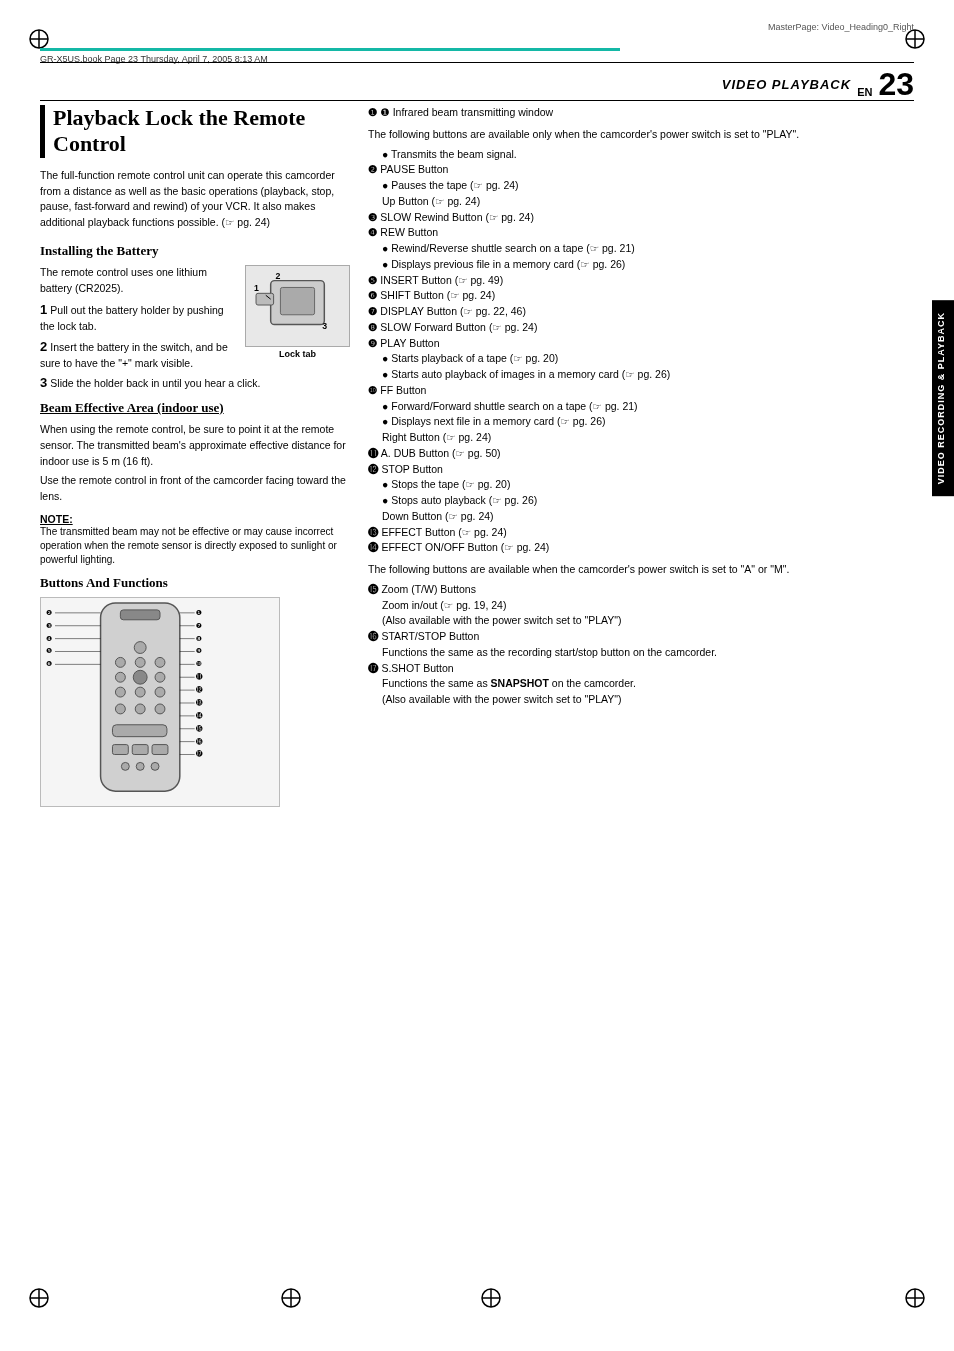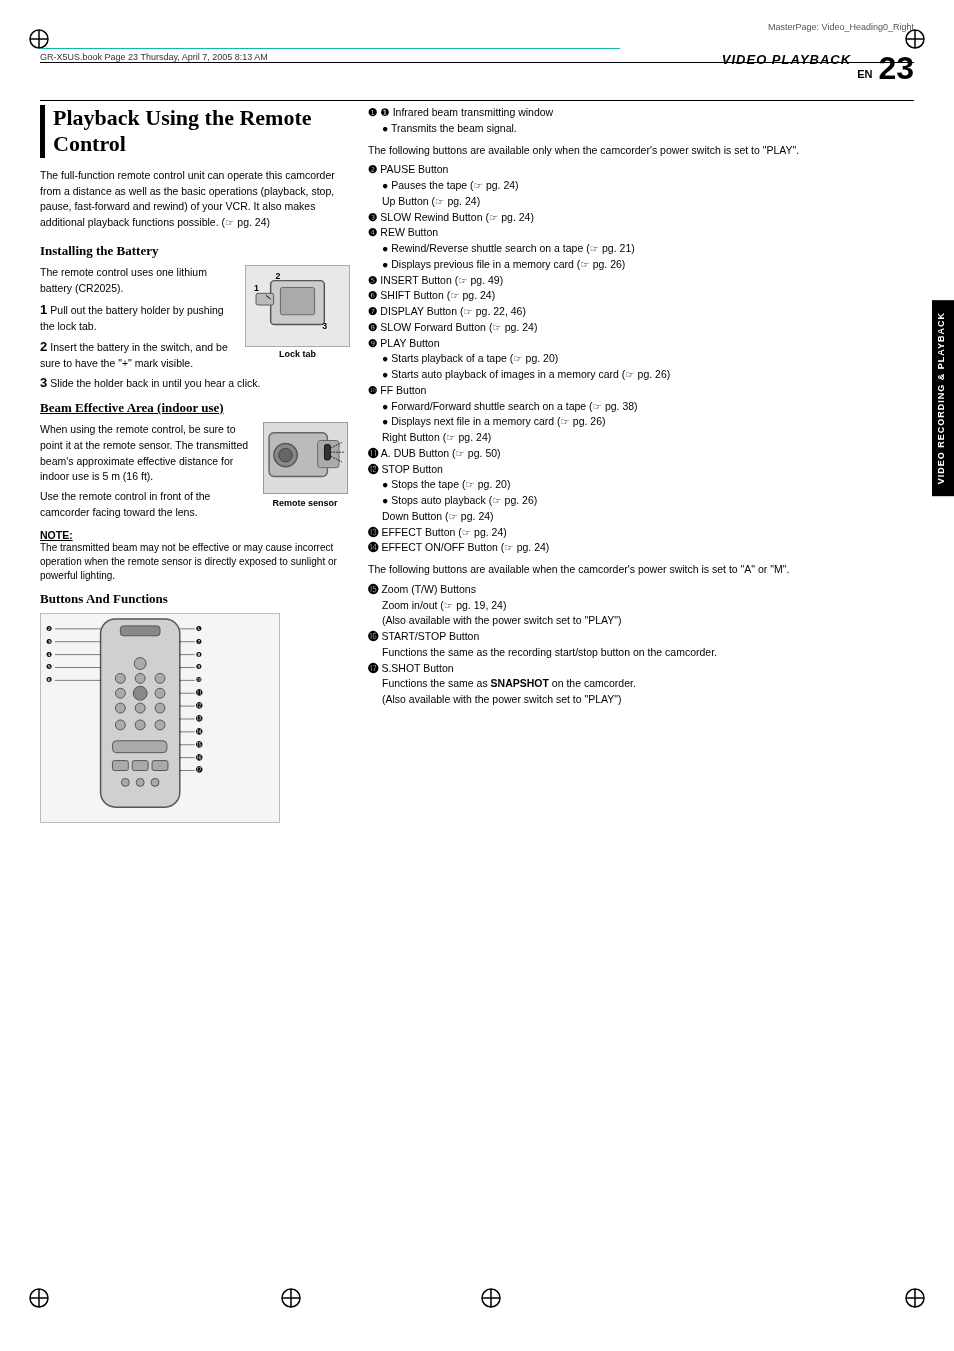--- a/index.html
+++ b/index.html
@@ -27,32 +27,32 @@
       font-size: 9px;
       color: #555;
     }
 
     .file-info-bar {
       position: absolute;
       top: 48px;
       left: 40px;
       font-size: 9px;
       color: #333;
-      border-top: 1px solid #14b8a6;
+      border-top: 3px solid #14b8a6;
       padding-top: 3px;
       width: 580px;
     }
 
     
     .video-playback-header {
       position: absolute;
-      top: 52px;
+      top: 68px;
       right: 40px;
       display: flex;
-      align-items: flex-start;
+      align-items: center;
       gap: 6px;
     }
     .video-playback-title {
       font-style: italic;
       font-weight: bold;
       font-size: 13px;
       letter-spacing: 1px;
     }
     .en-label {
       font-size: 11px;
@@ -157,21 +157,21 @@
     <span class="en-label">EN</span>
     <span class="page-number">23</span>
   </div>
 
   <div style="position:absolute; top:100px; left:40px; right:40px; height:1px; background:#000;"></div>
 
   <div style="position:absolute; top:105px; left:40px; right:48px; display:flex; gap:18px;">
 
     <div style="width:310px; flex-shrink:0;">
 
-      <div class="section-title">Playback Using the Remote Control</div>
+      <div class="section-title">Playback Lock the Remote Control</div>
 
       <p class="section-intro">The full-function remote control unit can operate this camcorder from a distance as well as the basic operations (playback, stop, pause, fast-forward and rewind) of your VCR. It also makes additional playback functions possible. (☞ pg. 24)</p>
 
       <div class="subsection-title">Installing the Battery</div>
 
       <div style="position:relative; min-height:90px;">
         <div style="float:right; margin: 0 0 5px 8px; width:105px;">
           
           <svg width="105" height="82" viewBox="0 0 105 82" style="border:1px solid #aaa; background:#e8e8e8;">
 
@@ -202,37 +202,20 @@
         <p style="margin-top:4px;">
           <span class="step-number">3</span>
           <span class="body-text">Slide the holder back in until you hear a click.</span>
         </p>
       </div>
 
       <div class="subsection-title" style="margin-top:8px;text-decoration:underline;">Beam Effective Area (indoor use)</div>
 
       <div style="position:relative; min-height:90px;">
 
-        <div style="float:right; margin:0 0 5px 8px; width:90px; text-align:center;">
-          <svg width="85" height="72" viewBox="0 0 85 72" style="background:#ddd; border:1px solid #999;">
-
-            <rect x="5" y="10" width="60" height="45" rx="5" fill="#bbb" stroke="#666" stroke-width="1.5"></rect>
-            <rect x="55" y="18" width="22" height="28" rx="3" fill="#aaa" stroke="#666" stroke-width="1"></rect>
-
-            <circle cx="22" cy="33" r="12" fill="#888" stroke="#555" stroke-width="1.5"></circle>
-            <circle cx="22" cy="33" r="7" fill="#666" stroke="#444" stroke-width="1"></circle>
-
-            <rect x="62" y="22" width="6" height="16" rx="2" fill="#333" stroke="#111" stroke-width="1"></rect>
-
-            <line x1="68" y1="26" x2="80" y2="20" stroke="#000" stroke-width="0.8" stroke-dasharray="2,1"></line>
-            <line x1="68" y1="30" x2="82" y2="30" stroke="#000" stroke-width="0.8" stroke-dasharray="2,1"></line>
-            <line x1="68" y1="34" x2="80" y2="40" stroke="#000" stroke-width="0.8" stroke-dasharray="2,1"></line>
-          </svg>
-          <div class="remote-sensor-label">Remote sensor</div>
-        </div>
 
         <p class="body-text">When using the remote control, be sure to point it at the remote sensor. The transmitted beam's approximate effective distance for indoor use is 5 m (16 ft).</p>
         <p class="body-text" style="margin-top:4px;">Use the remote control in front of the camcorder facing toward the lens.</p>
 
         <div class="note-section">
           <span class="note-label">NOTE:</span>
           <p class="note-text">The transmitted beam may not be effective or may cause incorrect operation when the remote sensor is directly exposed to sunlight or powerful lighting.</p>
         </div>
       </div>
 
@@ -310,25 +293,25 @@
       </div>
 
     </div>
 
     <div style="flex:1; font-size:10.5px; line-height:1.5;">
 
       <p>
         <strong>❶</strong> 
         <span>❶ Infrared beam transmitting window</span>
       </p>
+      <p style="margin:6px 0 4px 0;">The following buttons are available only when the camcorder's power switch is set to "PLAY".</p>
       <p style="padding-left:14px;">
         <span>●</span>
         <span>Transmits the beam signal.</span>
       </p>
-      <p style="margin:6px 0 4px 0;">The following buttons are available only when the camcorder's power switch is set to "PLAY".</p>
 
       <p><strong>❷</strong> PAUSE Button</p>
       <p style="padding-left:14px;">● Pauses the tape (☞ pg. 24)</p>
       <p style="padding-left:14px;">Up Button (☞ pg. 24)</p>
 
       <p><strong>❸</strong> SLOW Rewind Button (☞ pg. 24)</p>
 
       <p><strong>❹</strong> REW Button</p>
       <p style="padding-left:14px;">● Rewind/Reverse shuttle search on a tape (☞ pg. 21)</p>
       <p style="padding-left:14px;">● Displays previous file in a memory card (☞ pg. 26)</p>
@@ -339,21 +322,21 @@
 
       <p><strong>❼</strong> DISPLAY Button (☞ pg. 22, 46)</p>
 
       <p><strong>❽</strong> SLOW Forward Button (☞ pg. 24)</p>
 
       <p><strong>❾</strong> PLAY Button</p>
       <p style="padding-left:14px;">● Starts playback of a tape (☞ pg. 20)</p>
       <p style="padding-left:14px;">● Starts auto playback of images in a memory card (☞ pg. 26)</p>
 
       <p><strong>❿</strong> FF Button</p>
-      <p style="padding-left:14px;">● Forward/Forward shuttle search on a tape (☞ pg. 38)</p>
+      <p style="padding-left:14px;">● Forward/Forward shuttle search on a tape (☞ pg. 21)</p>
       <p style="padding-left:14px;">● Displays next file in a memory card (☞ pg. 26)</p>
       <p style="padding-left:14px;">Right Button (☞ pg. 24)</p>
 
       <p><strong>⓫</strong> A. DUB Button (☞ pg. 50)</p>
 
       <p><strong>⓬</strong> STOP Button</p>
       <p style="padding-left:14px;">● Stops the tape (☞ pg. 20)</p>
       <p style="padding-left:14px;">● Stops auto playback (☞ pg. 26)</p>
       <p style="padding-left:14px;">Down Button (☞ pg. 24)</p>
 

